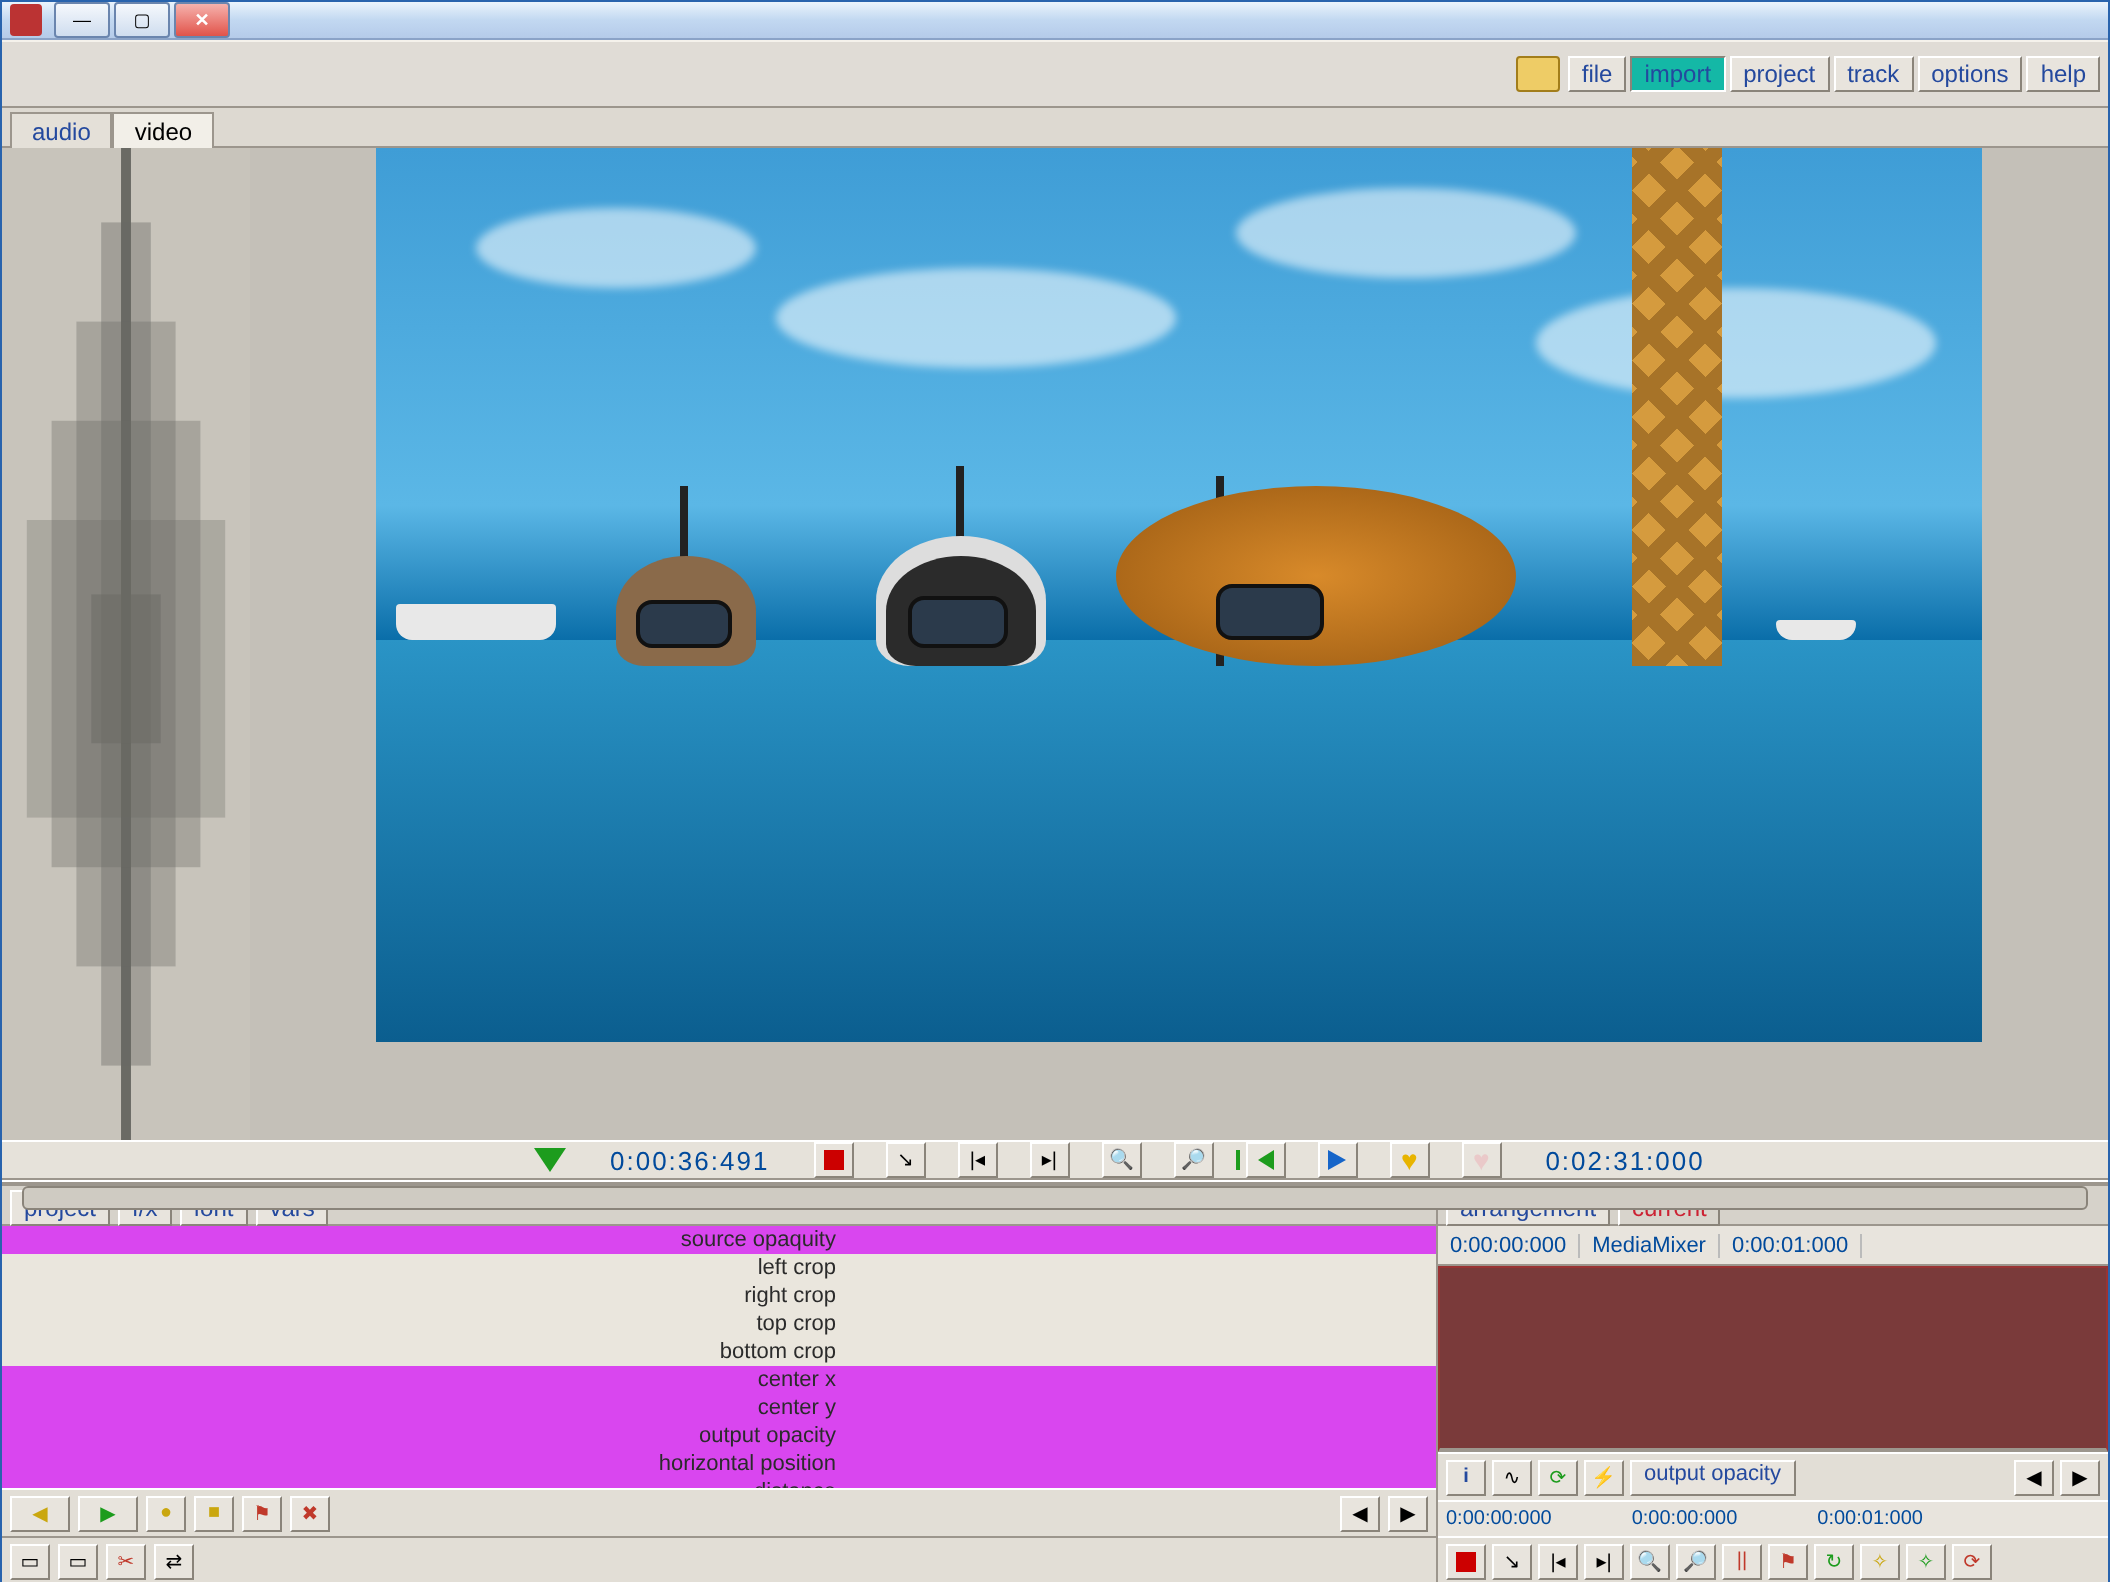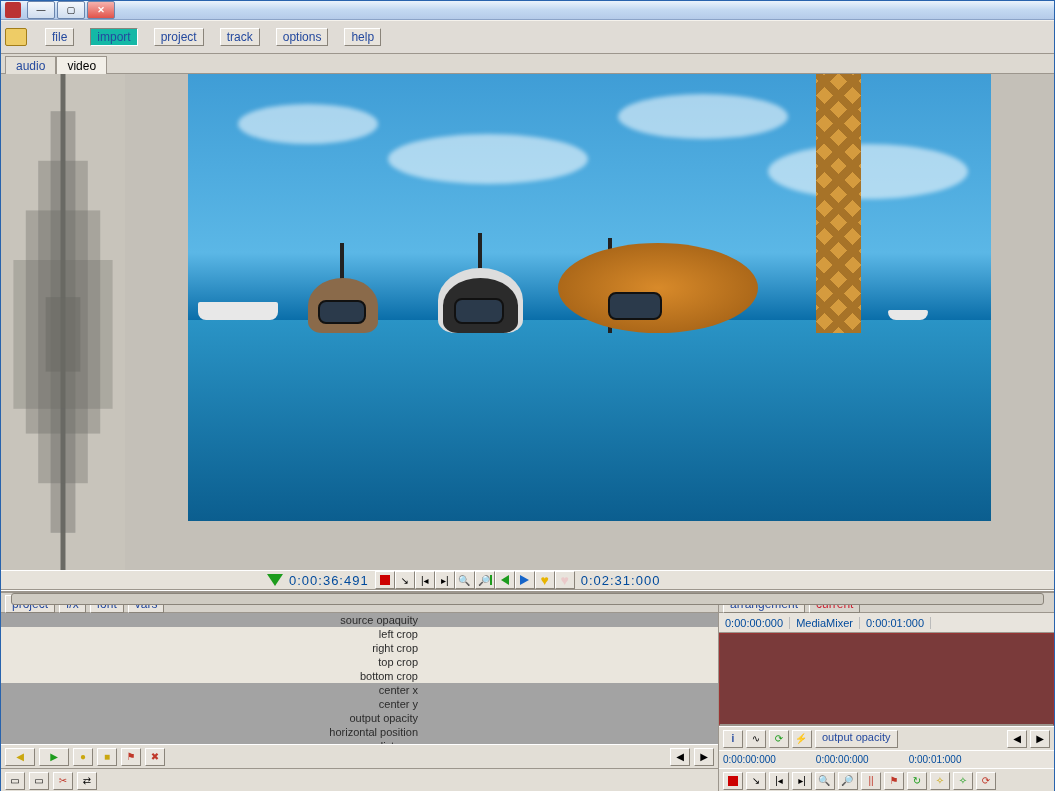--- a/index.html
+++ b/index.html
@@ -4,21 +4,21 @@
 <style>
 * { margin:0; padding:0; box-sizing:border-box; }
 body { font-family: Arial, Helvetica, sans-serif; font-size:11px; background:#1a1510; width:1055px; height:791px; overflow:hidden; color:#000; }
 .window { width:1055px; height:791px; display:flex; flex-direction:column; border:1px solid #2863ad; background:#bfc9e8; }
 .titlebar { height:28px; background:linear-gradient(#eaf3fc,#c2d8f1,#b5cbe9); display:flex; align-items:center; padding:0 4px; border-bottom:1px solid #8ba3c7; }
 .titlebar .appicon { width:16px; height:16px; margin-right:6px; background:#b33; border-radius:2px; position:relative; }
 .titlebar .title { flex:1; color:#3a4a5a; font-size:12px; }
 .winbtns { display:flex; gap:2px; }
 .winbtn { width:28px; height:18px; background:linear-gradient(#f5f8fc,#cfddef); border:1px solid #6a85ae; border-radius:2px; display:flex; align-items:center; justify-content:center; font-size:9px; }
 .winbtn.close { background:linear-gradient(#f6b2ad,#e1534a); color:#fff; font-weight:bold; }
-.menubar { height:24px; background:#e0dcd6; border-top:1px solid #f5f2ec; border-bottom:1px solid #9c968d; display:flex; align-items:center; padding:16px 4px; gap:16px; position:relative; }
+.menubar { height:24px; background:#e0dcd6; border-top:1px solid #f5f2ec; border-bottom:1px solid #9c968d; display:flex; align-items:center; padding:16px 4px; gap:2px; position:relative;justify-content:flex-end; }
 .menubar .openicon { width:22px; height:18px; background:#eecc66; border:1px solid #a27d1a; border-radius:2px; margin-right:2px; position:relative; }
 .mbtn { height:18px; padding:0 6px; background:#e8e4dd; border:1px solid #fff; border-right-color:#8a847a; border-bottom-color:#8a847a; color:#24499e; font-size:12px; display:flex; align-items:center; cursor:pointer; }
 .mbtn.active { border:1px solid #8a847a; border-right-color:#fff; border-bottom-color:#fff; background:#14b8a6; }
 .brand { position:absolute; right:6px; top:-2px; display:flex; align-items:center; gap:8px; }
 .brand .logo { font-family: "Comic Sans MS", cursive; font-size:18px; color:#1a1a1a; font-weight:bold; }
 .brand .strawberry { width:46px; height:44px; background:radial-gradient(circle at 40% 40%,#ff4747,#b40000); border-radius:50% 50% 55% 55%; position:relative; }
 .brand .strawberry::before { content:""; position:absolute; top:-6px; left:10px; width:26px; height:14px; background:#2a7f2a; border-radius:50% 50% 30% 30%; }
 .avtabs { height:20px; background:#ddd9d1; border-bottom:1px solid #9c968d; display:flex; padding-left:4px; }
 .avtab { height:18px; padding:0 10px; margin-top:2px; background:#e4e0d8; border:1px solid #9c968d; border-bottom:none; color:#24499e; font-size:12px; display:flex; align-items:center; }
 .avtab.sel { background:#f2efe8; color:#000; }
@@ -29,38 +29,38 @@
 .video .frame { width:803px; height:447px; background:linear-gradient(#3f9dd6 0%, #5bb7e6 40%, #0a6ea9 55%, #0f5d8e 100%); position:relative; overflow:hidden; }
 .sky { position:absolute; top:0; left:0; right:0; height:55%; }
 .cloud { position:absolute; background:rgba(255,255,255,0.55); border-radius:50%; filter:blur(2px); }
 .water { position:absolute; bottom:0; left:0; right:0; height:45%; background:linear-gradient(#2a94c6,#0b5e8f); }
 .boat { position:absolute; bottom:45%; background:#e8e8e8; border-radius:2px 2px 8px 8px; }
 .char { position:absolute; bottom:42%; border-radius:50% 50% 20% 20%; }
 .giraffe { position:absolute; right:130px; top:0; bottom:42%; width:45px; background:#d59b3e; }
 .giraffe::before { content:""; position:absolute; inset:0; background:repeating-linear-gradient(45deg,#8a5a1a 0 8px,transparent 8px 20px),repeating-linear-gradient(-45deg,#8a5a1a 0 8px,transparent 8px 20px); opacity:0.6; }
 .snorkel { position:absolute; width:4px; background:#222; }
 .mask { position:absolute; background:#2b3a4b; border-radius:8px; border:2px solid #111; }
-.transport { height:24px; background:#e6e2da; border-top:1px solid #fff; border-bottom:1px solid #9c968d; display:flex; align-items:center; gap:0; padding:0 6px; }
+.transport { height:24px; background:#e6e2da; border-top:1px solid #fff; border-bottom:1px solid #9c968d; display:flex; align-items:center; gap:16px; padding:0 6px; }
 .marker { width:0; height:0; border-left:8px solid transparent; border-right:8px solid transparent; border-top:12px solid #1d9c1d; margin-left:260px; }
 .time { color:#014a9c; font-size:13px; letter-spacing:1px; margin:0 6px; }
 .tbtn { width:20px; height:18px; background:#e8e4dd; border:1px solid #fff; border-right-color:#8a847a; border-bottom-color:#8a847a; display:flex; align-items:center; justify-content:center; font-size:10px; cursor:pointer; }
 .icon-stop { width:10px; height:10px; background:#c00; }
 .icon-play { width:0; height:0; border-left:9px solid #1665c9; border-top:5px solid transparent; border-bottom:5px solid transparent; }
 .icon-prev { width:0; height:0; border-right:8px solid #1d9c1d; border-top:5px solid transparent; border-bottom:5px solid transparent; position:relative; }
 .icon-prev::after { content:""; position:absolute; left:-11px; top:-5px; width:2px; height:10px; background:#1d9c1d; }
 .icon-heart { color:#e8b400; font-size:14px; }
 .icon-heart2 { color:#eac9c9; font-size:14px; }
 .scroll { height:18px; background:#e2ded6; border-top:1px solid #fff; border-bottom:1px solid #9c968d; position:relative; }
 .scroll .thumb { position:absolute; height:12px; top:2px; left:10px; right:10px; background:#cfcbc2; border:1px solid #8a847a; border-radius:3px; }
 .bottom { height:200px; display:flex; background:#c4c0b8; border-top:1px solid #9c968d; }
 .left-panel { flex:1; display:flex; flex-direction:column; min-width:0; }
 .proptabs { height:20px; background:#d6d2ca; display:flex; gap:4px; padding:2px 4px 0; border-bottom:1px solid #9c968d; }
 .propslist { flex:1; overflow:hidden; background:#c8e8b8; position:relative; }
 .proprow { height:14px; font-size:11px; text-align:right; padding-right:300px; color:#2b2b2b; line-height:14px; }
-.proprow.g { background:#a3a3a3; }
+.proprow.g { background:#d946ef; }
 .proprow.w { background:#eae6dd; }
 .leftctrl { height:24px; background:#e2ded6; display:flex; align-items:center; gap:4px; padding:0 4px; border-top:1px solid #fff; }
 .right-panel { width:336px; border-left:1px solid #9c968d; display:flex; flex-direction:column; }
 .arrtabs { height:20px; background:#d6d2ca; display:flex; gap:4px; padding:2px 4px 0; border-bottom:1px solid #9c968d; }
 .arrhead { height:20px; background:#e8e4dd; border-bottom:1px solid #9c968d; display:flex; align-items:center; font-size:11px; color:#014a9c; }
 .arrhead span { padding:0 6px; border-right:1px solid #bbb; }
 .track { flex:1; background:#7a3a3a; border:1px solid #993333; border-bottom:2px solid #9c968d; position:relative; }
 .trackctrl { height:24px; background:#e2ded6; display:flex; align-items:center; gap:3px; padding:0 4px; border-top:1px solid #fff; }
 .trackctrl .opbtn { height:18px; padding:0 6px; background:#e8e4dd; border:1px solid #fff; border-right-color:#8a847a; border-bottom-color:#8a847a; color:#24499e; font-size:11px; }
 .timerule { height:18px; background:#e8e4dd; display:flex; align-items:center; font-size:10px; color:#014a9c; padding:0 4px; gap:40px; border-top:1px solid #fff; }

